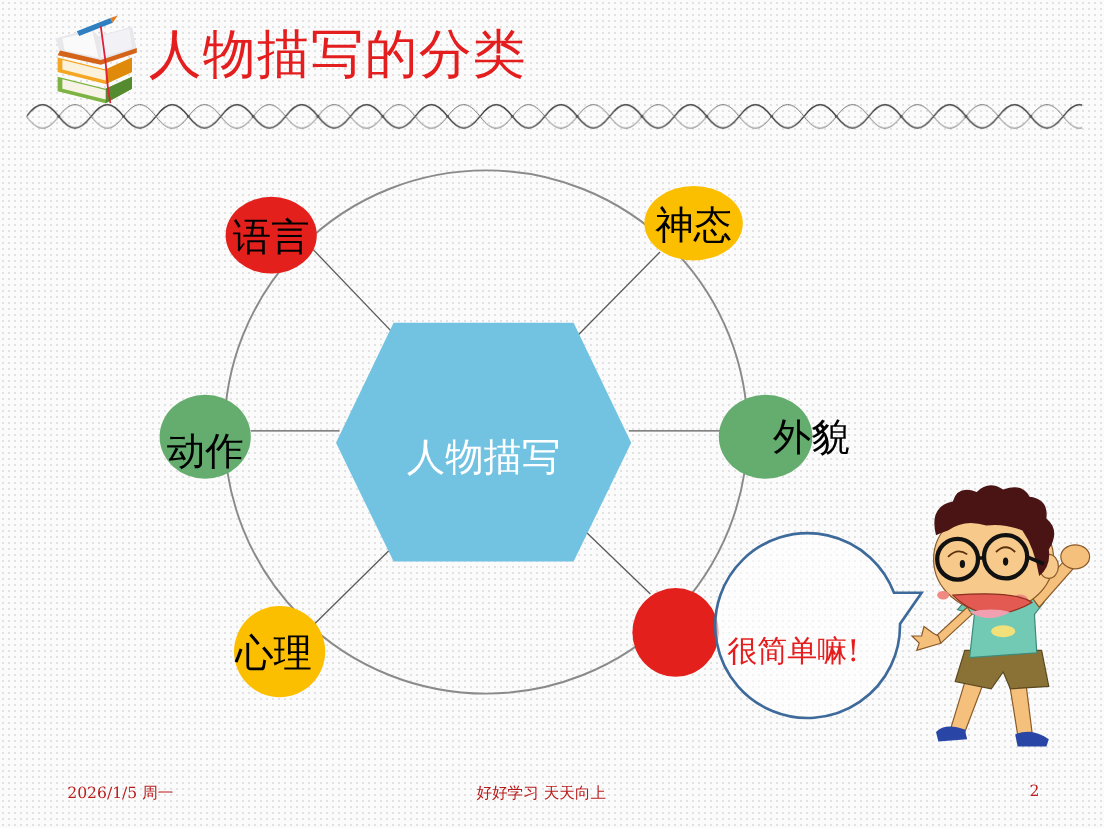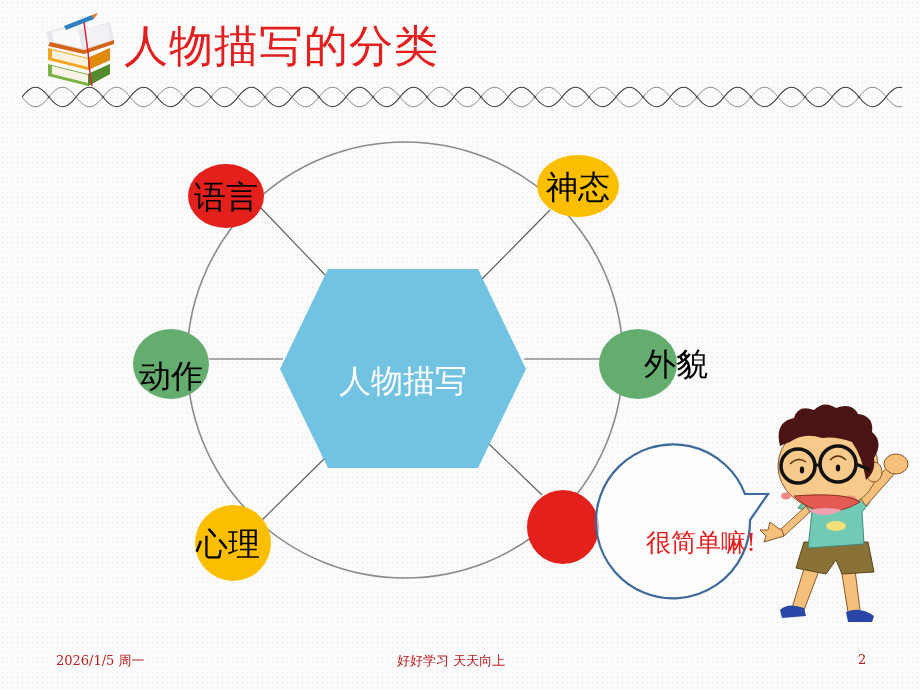--- a/index.html
+++ b/index.html
@@ -23,21 +23,21 @@
       font-size: 32px; color: #ffffff; line-height: 1;
       font-family: "DejaVu Serif", "Liberation Serif", serif;
       margin-top: 20px;
     }
     .node-label {
       position: absolute; text-align: center; font-size: 32px; color: #000;
       line-height: 1; font-family: "DejaVu Sans", "Liberation Sans", sans-serif;
       transform: translate(-50%, -50%); white-space: nowrap;
     }
     .bubble-text {
-      left: 606px; top: 530px; width: 150px; text-align: right;
+      left: 606px; top: 530px; width: 150px; text-align: left;
       font-size: 25px; color: #e41e1e; line-height: 1;
       font-family: "DejaVu Serif", "Liberation Serif", serif; white-space: nowrap;
     }
     .footer { top: 652px; font-size: 13px; color: #b91c1c;
       font-family: "DejaVu Serif", "Liberation Serif", serif; }
     .f-date { left: 56px; }
     .f-center { left: 397px; text-align: right; }
     .f-page { left: 858px; }
   </style>
 </head>

